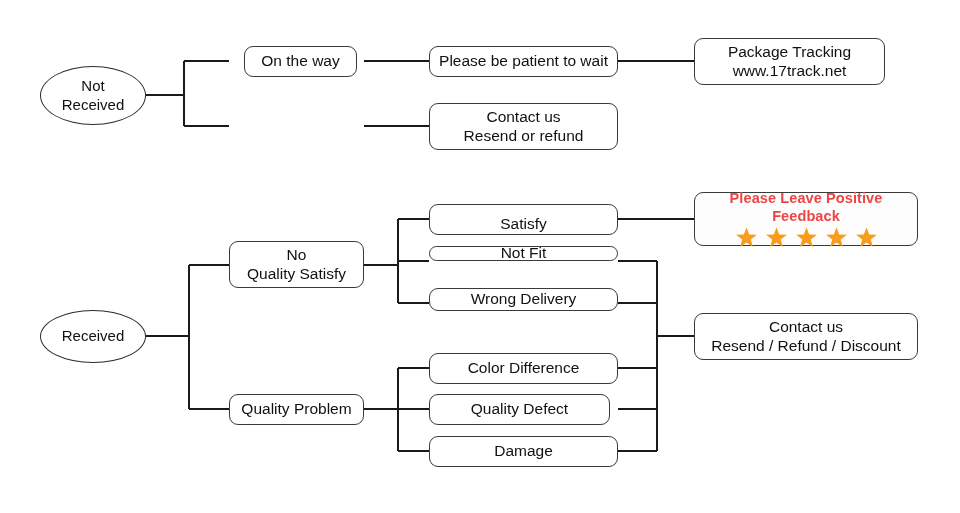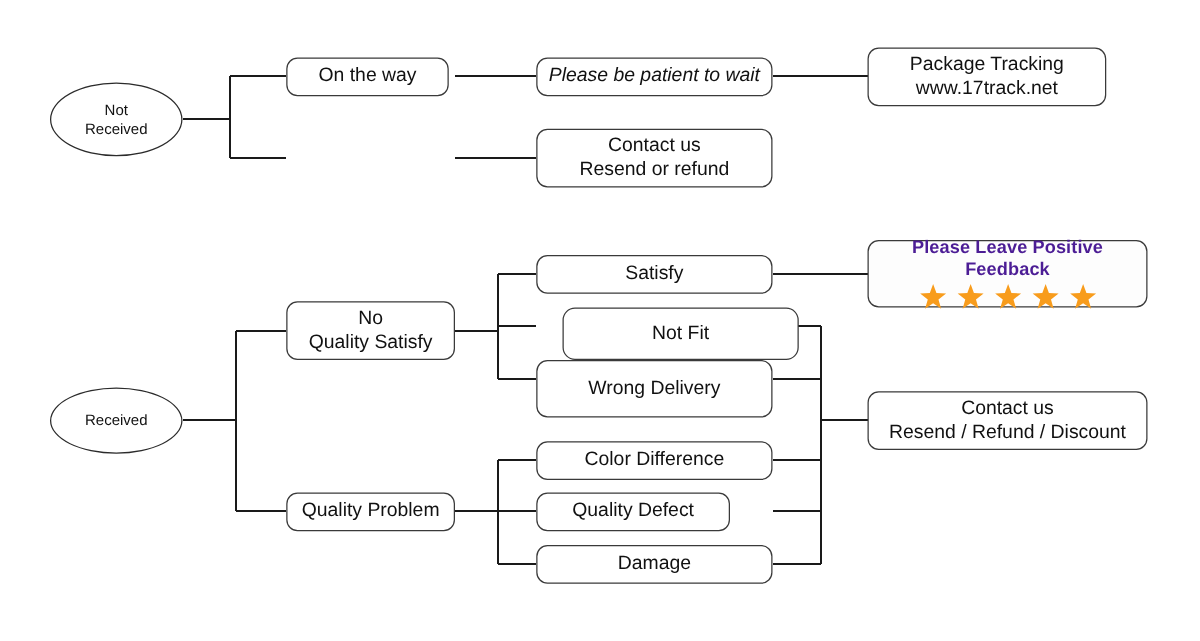--- a/index.html
+++ b/index.html
@@ -47,34 +47,34 @@
   .ellipse {
     border-radius: 50%;
     border: 1px solid #2b2b2b;
   }
   .node .txt {
     white-space: pre-line;
     display: block;
     padding: 0 6px;
   }
   .fs16 { font-size: 15.5px; }
-  .fs15 { font-size: 12px; }
+  .fs15 { font-size: 15px; }
 
   
   #node-feedback {
     flex-direction: column;
     justify-content: center;
     background: #fdfdfd;
     padding-top: 2px;
   }
   #node-feedback .fb-label {
     font-size: 14.5px;
     font-weight: 600;
     letter-spacing: .1px;
-    color: #4c1d95;
+    color: #ef4444;
     margin-bottom: 1px;
   }
   .stars {
     display: flex;
     gap: 7px;
     align-items: center;
     justify-content: center;
   }
   .stars svg { display: block; }
 </style>
@@ -124,25 +124,25 @@
       <line x1="657" y1="261" x2="657" y2="451"></line>
       <line x1="657" y1="336" x2="694" y2="336"></line>
     </g>
   </svg>
 
   <div class="node ellipse fs15" id="node-not-received" style="left:40px; top:66px; width:106px; height:59px;">
     <span class="txt">Not
 Received</span>
   </div>
 
-  <div class="node rbox fs16" style="left:229px; top:46px; width:130px; height:31px;">
+  <div class="node rbox fs16" style="left:244px; top:46px; width:113px; height:31px;">
     <span class="txt">On the way</span>
   </div>
 
-  <div class="node rbox fs16" style="left:429px; top:46px; width:189px; height:31px;font-style:italic;">
+  <div class="node rbox fs16" style="left:429px; top:46px; width:189px; height:31px;">
     <span class="txt">Please be patient to wait</span>
   </div>
 
   <div class="node rbox fs16" style="left:694px; top:38px; width:191px; height:47px;">
     <span class="txt">Package Tracking
 www.17track.net</span>
   </div>
 
 
   <div class="node rbox fs16" style="left:429px; top:103px; width:189px; height:47px;">
@@ -152,41 +152,41 @@
 
   <div class="node ellipse fs15" id="node-received" style="left:40px; top:310px; width:106px; height:53px;">
     <span class="txt">Received</span>
   </div>
 
   <div class="node rbox fs16" style="left:229px; top:241px; width:135px; height:47px;">
     <span class="txt">No
 Quality Satisfy</span>
   </div>
 
-  <div class="node rbox fs16" style="left:429px; top:204px; width:189px; height:31px;">
+  <div class="node rbox fs16" style="left:429px; top:204px; width:189px; height:31px;align-items:flex-end;">
     <span class="txt">Satisfy</span>
   </div>
 
-  <div class="node rbox fs16" style="left:450px; top:246px; width:189px; height:42px;border-radius:10px;">
+  <div class="node rbox fs16" style="left:429px; top:246px; width:189px; height:15px;">
     <span class="txt">Not Fit</span>
   </div>
 
-  <div class="node rbox fs16" style="left:429px; top:288px; width:189px; height:46px;">
+  <div class="node rbox fs16" style="left:429px; top:288px; width:189px; height:23px;">
     <span class="txt">Wrong Delivery</span>
   </div>
 
   <div class="node rbox fs16" style="left:229px; top:394px; width:135px; height:31px;">
     <span class="txt">Quality Problem</span>
   </div>
 
   <div class="node rbox fs16" style="left:429px; top:353px; width:189px; height:31px;text-align:center;">
     <span class="txt">Color Difference</span>
   </div>
 
-  <div class="node rbox fs16" style="left:429px; top:394px; width:155px; height:31px;">
+  <div class="node rbox fs16" style="left:429px; top:394px; width:181px; height:31px;">
     <span class="txt">Quality Defect</span>
   </div>
 
   <div class="node rbox fs16" style="left:429px; top:436px; width:189px; height:31px;align-items:center;">
     <span class="txt">Damage</span>
   </div>
 
   <div class="node rbox" id="node-feedback" style="left:694px; top:192px; width:224px; height:54px;">
     <span class="fb-label">Please Leave Positive Feedback</span>
     <span class="stars" id="star-row">

